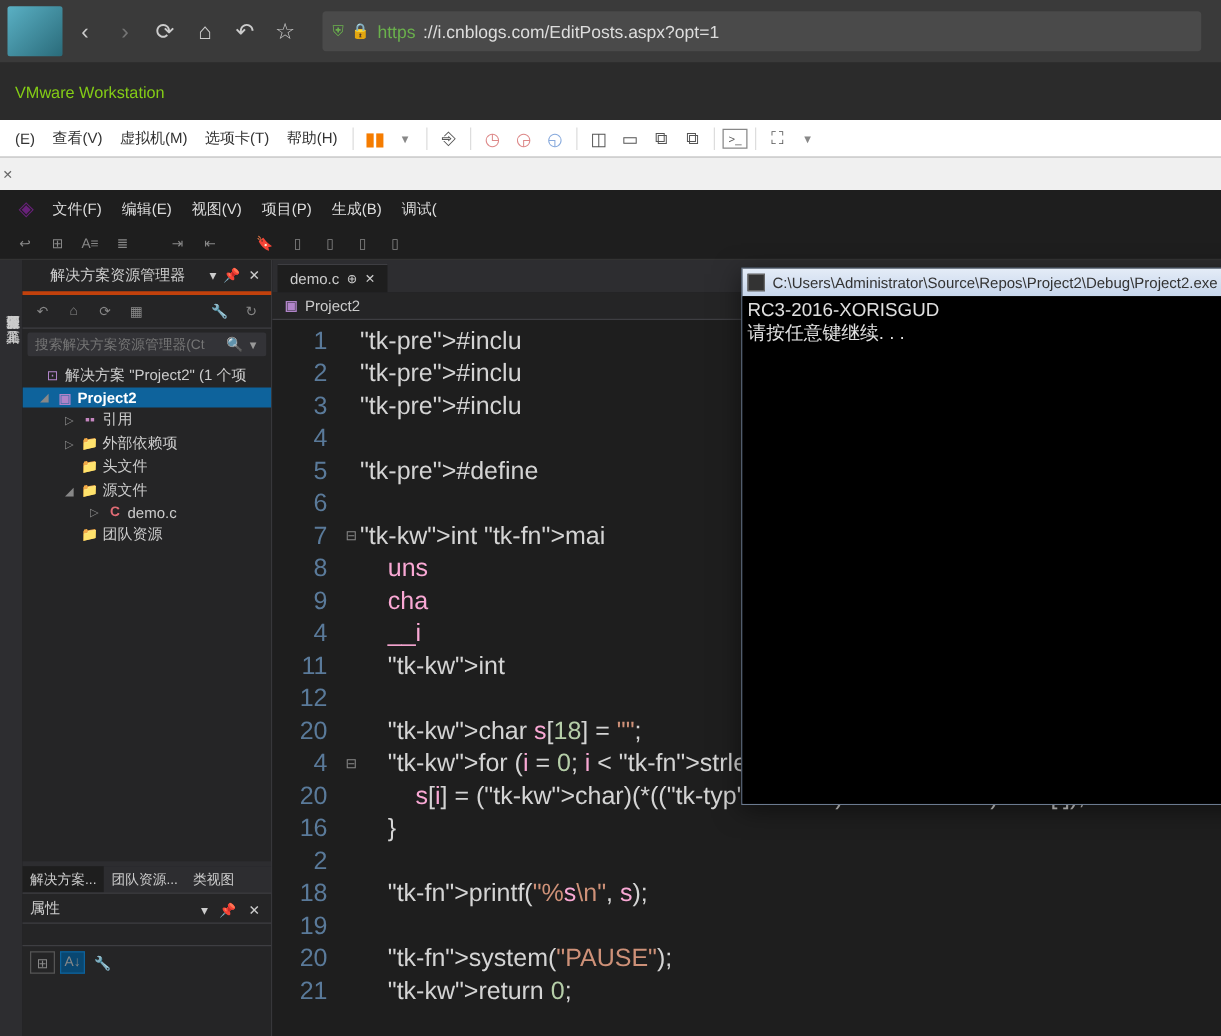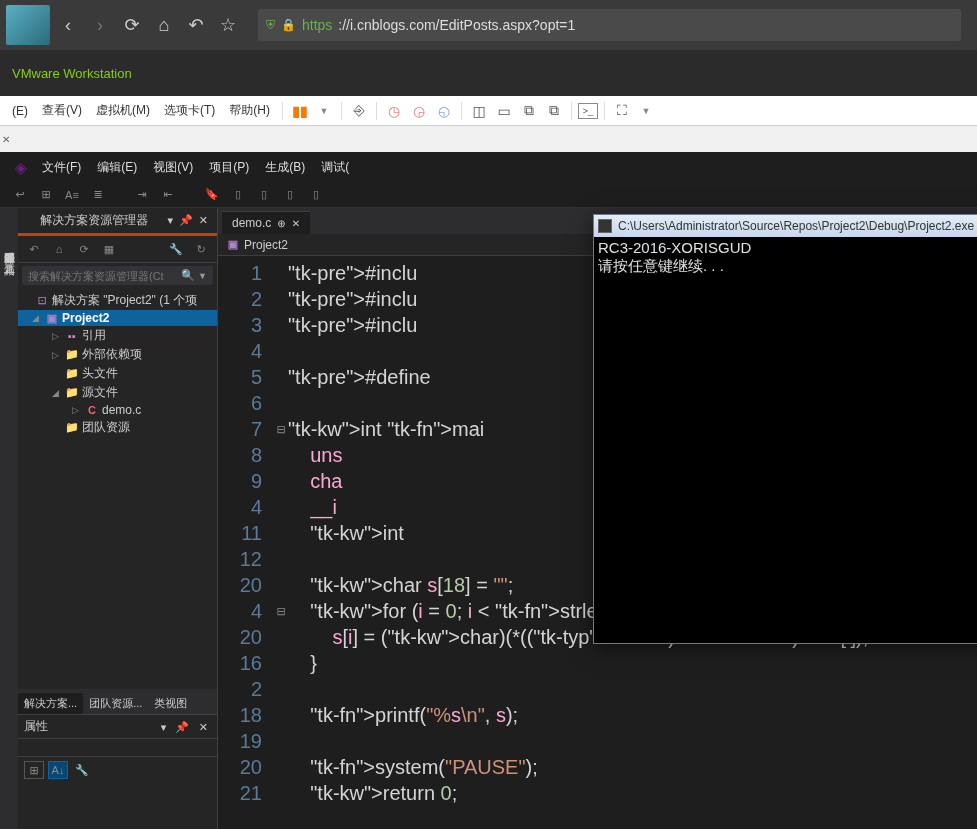--- a/index.html
+++ b/index.html
@@ -52,21 +52,21 @@
 .ic-fold { color:#d9a950; }
 .ic-ref { color:#c586c0; }
 .ic-c { color:#e06c75; font-weight:bold; }
 
 .sol-splitter { height:4px; background:#2d2d30; cursor:ns-resize; }
 .sol-tabs { display:flex; background:#2d2d30; }
 .sol-tab { font-size:11px; color:#ccc; padding:3px 6px; cursor:pointer; }
 .sol-tab.act { background:#1e1e1e; }
 
 .prop-panel { border-top:1px solid #3e3e42; }
-.prop-head { display:flex; align-items:center; justify-content:space-between; padding:3px 6px; color:#ccc; font-size:12px; border-bottom:1px solid #3e3e42; }
+.prop-head { display:flex; align-items:flex-end; justify-content:space-between; padding:3px 6px; color:#ccc; font-size:12px; border-bottom:1px solid #3e3e42; }
 .prop-body { height:60px; }
 .prop-tb { display:flex; gap:4px; padding:4px 6px; }
 
 .editor-area { flex:1; background:#1e1e1e; display:flex; flex-direction:column; position:relative; }
 .ed-tabs { height:26px; display:flex; align-items:flex-end; background:#2d2d30; padding-left:4px; }
 .ed-tab { display:flex; align-items:center; gap:6px; background:#1e1e1e; color:#ccc; font-size:12px; padding:4px 10px; cursor:pointer; border-top:1px solid #3e3e42; }
 .ed-crumb { height:22px; background:#252526; display:flex; align-items:center; padding:0 8px; font-size:12px; color:#ccc; border-bottom:1px solid #3e3e42; gap:4px; }
 .ed-code { flex:1; display:flex; font-family: Consolas, monospace; font-size:20px; overflow:hidden; background:#1e1e1e; }
 .gutter { width:56px; text-align:right; padding:4px 12px 4px 0; color:#5a7a9a; background:#1e1e1e; user-select:none; }
 .gutter div { height:26px; line-height:26px; }

